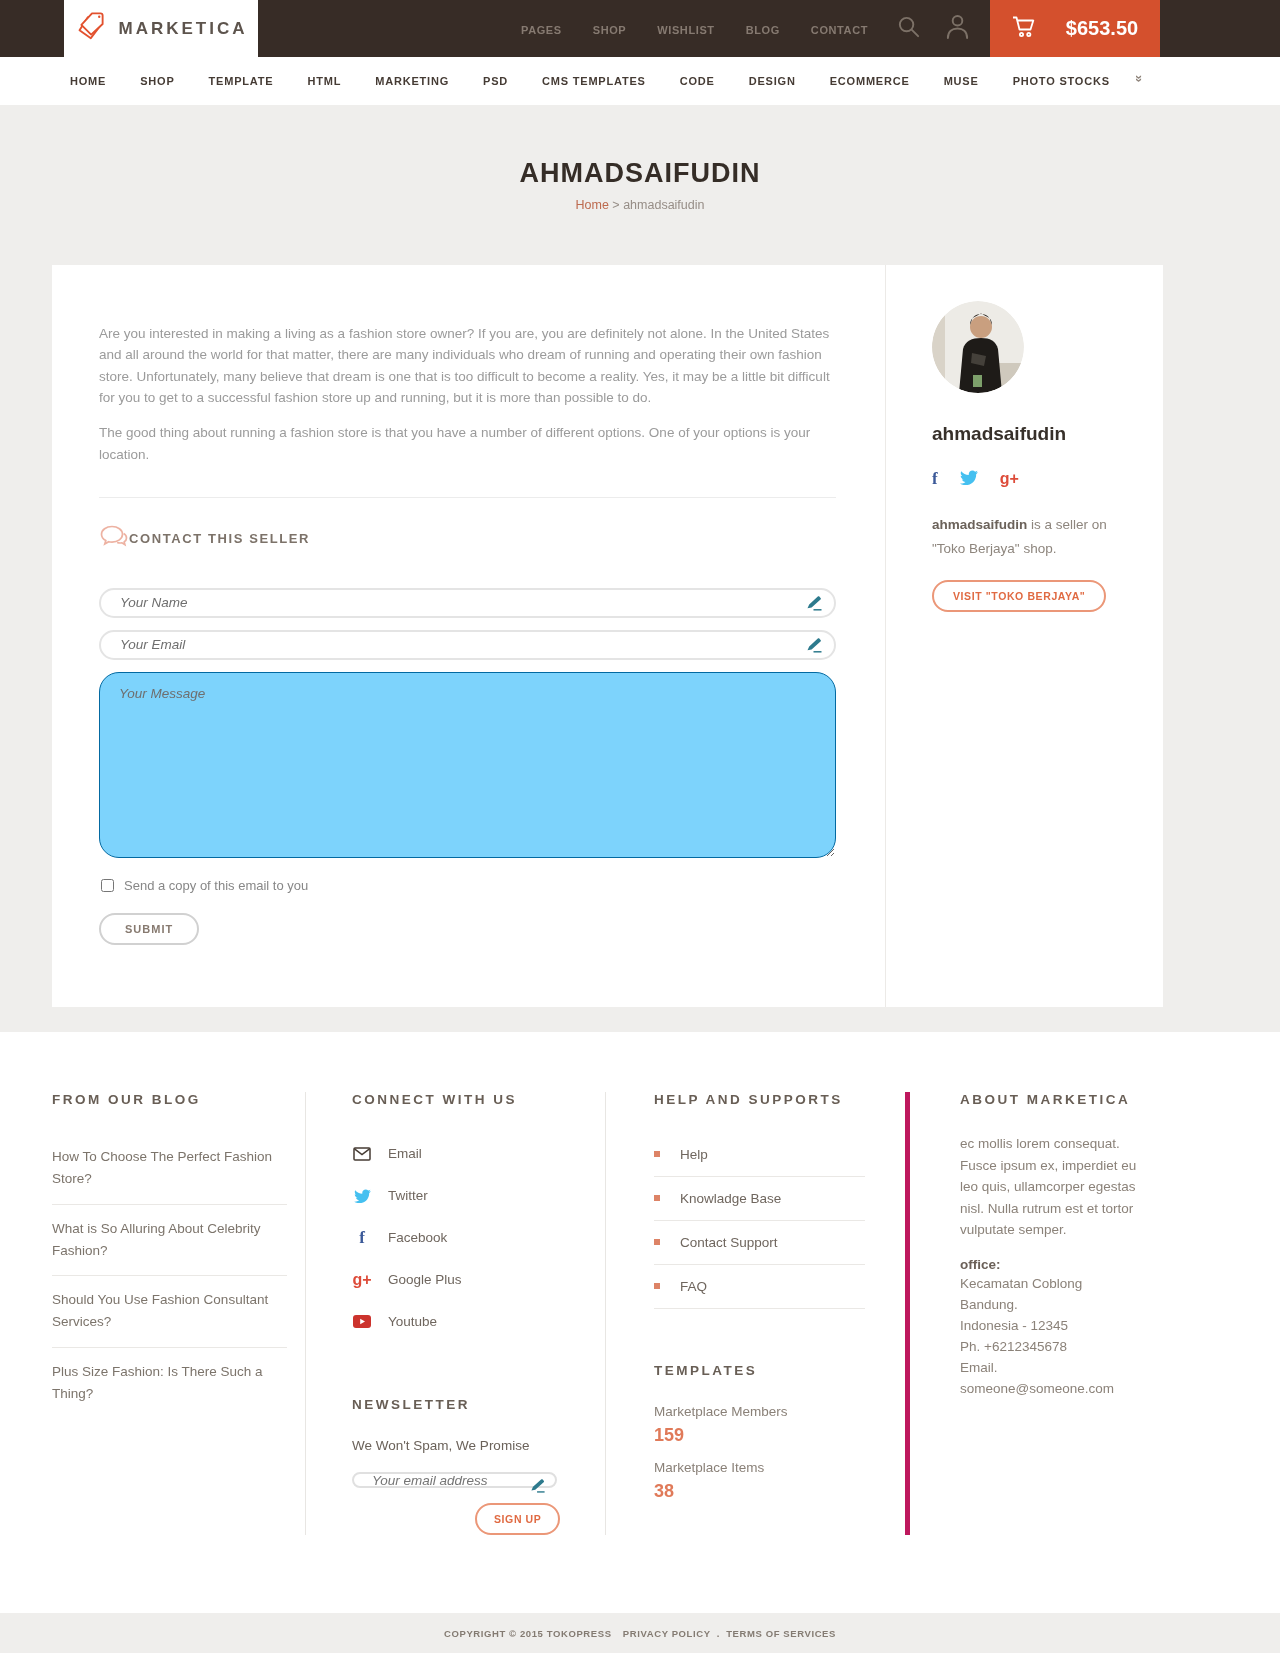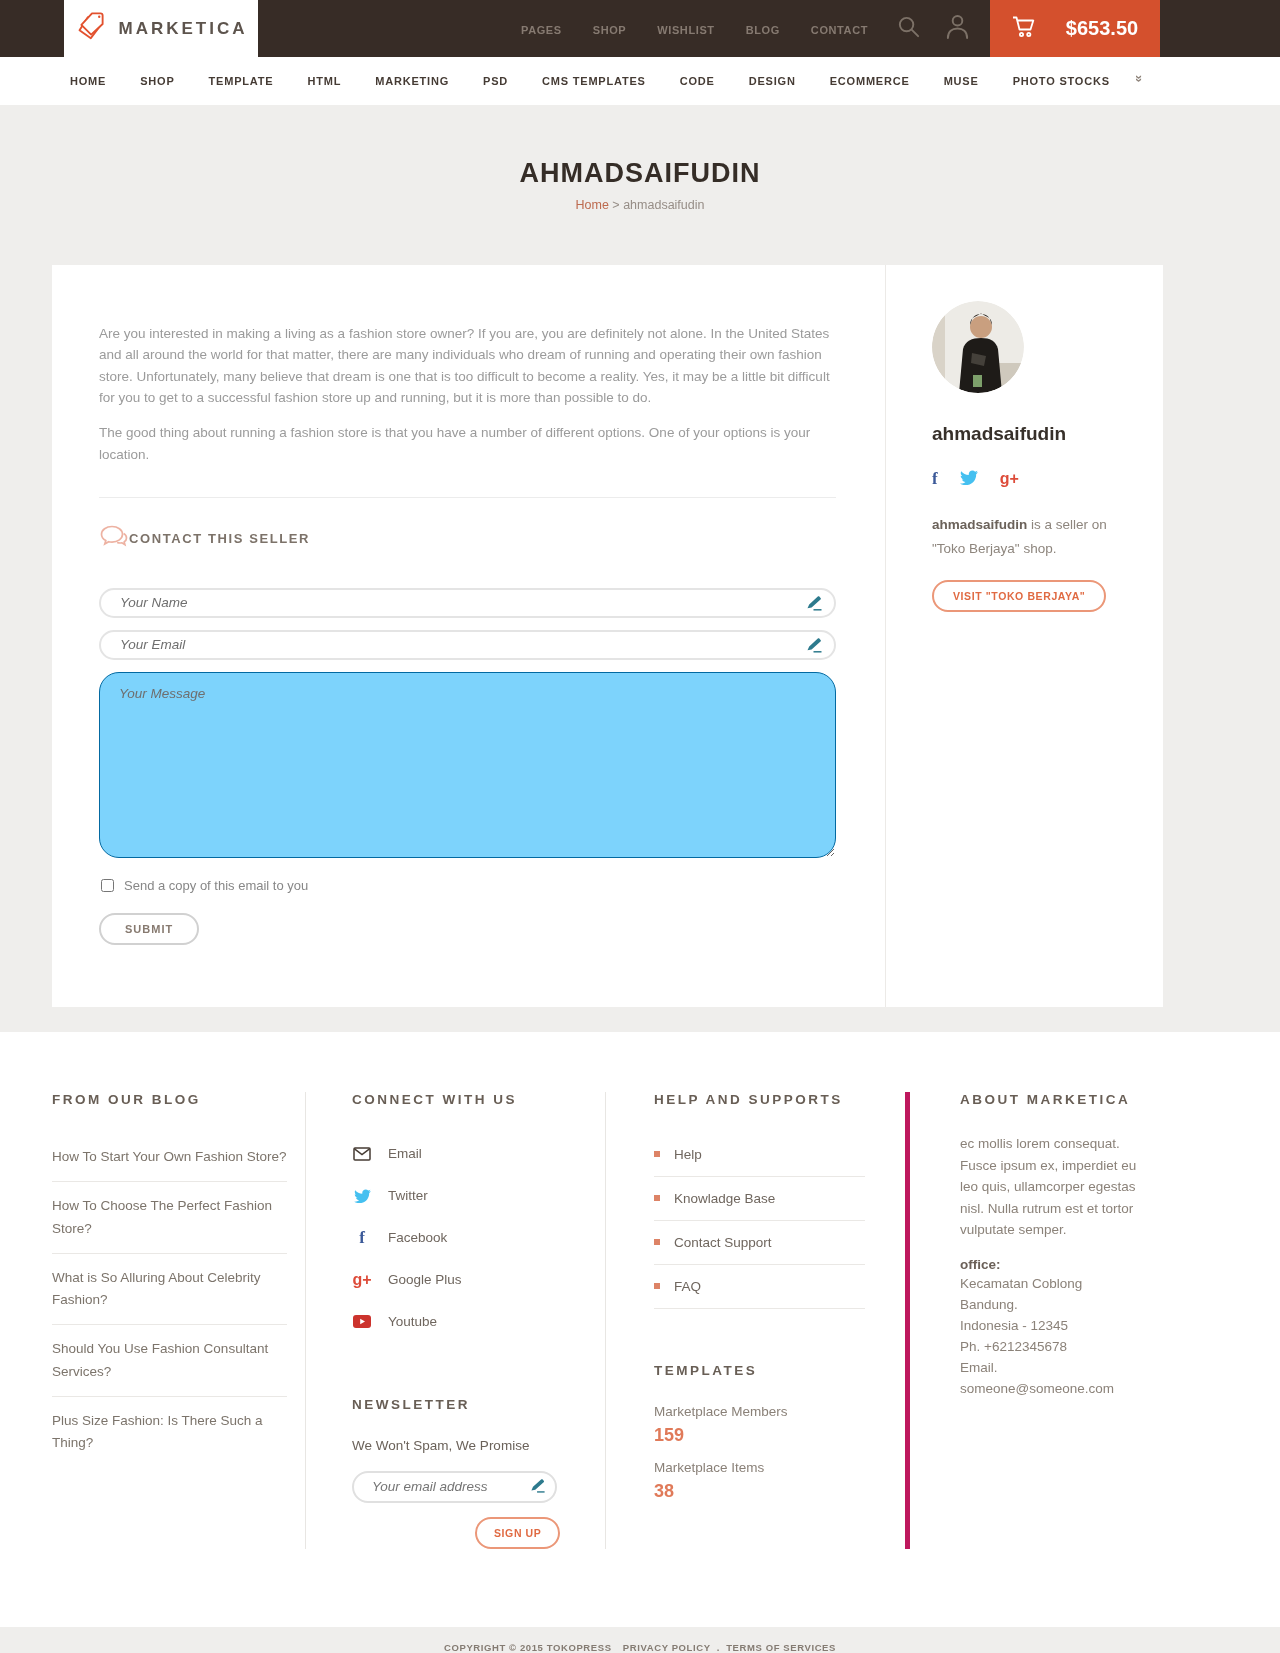--- a/index.html
+++ b/index.html
@@ -85,29 +85,29 @@
   .blog-list li:last-child { border-bottom:none; }
   .blog-list a { font-size:13.5px; line-height:1.65; color:#7c746b; }
 
   .connect-list { list-style:none; }
   .connect-list li { display:flex; align-items:center; gap:16px; height:42px; cursor:pointer; }
   .connect-list .cicon { width:20px; display:flex; justify-content:center; }
   .connect-list .clabel { font-size:13.5px; color:#6f665e; }
 
   .nl-tagline { font-size:13.5px; color:#6b625a; margin-bottom:18px; }
   .nl-field { position:relative; width:205px; }
-  .nl-input { width:100%; height:32px; border:2px solid #e0e0e0; border-radius:16px; background:#fff;
+  .nl-input { width:100%; height:16px; border:2px solid #e0e0e0; border-radius:16px; background:#fff;
               padding:0 36px 0 18px; font-family:inherit; font-size:13.5px; font-style:italic; color:#555; outline:none; }
   .nl-field .pencil { right:11px; }
   .signup-btn { display:block; margin:14px 0 0 123px; background:#fff; border:2px solid #eb9778; border-radius:16px;
                 padding:8px 17px; font-family:inherit; font-size:10.5px; font-weight:bold; letter-spacing:.6px;
                 color:#e06a42; cursor:pointer; }
 
   .help-list { list-style:none; }
-  .help-list li { display:flex; align-items:center; gap:14px; padding:14px 0; border-bottom:1px solid #eae8e5; cursor:pointer; }
+  .help-list li { display:flex; align-items:center; gap:20px; padding:14px 0; border-bottom:1px solid #eae8e5; cursor:pointer; }
   .sq-bullet { width:6px; height:6px; background:#dd8366; flex:0 0 auto; }
   .help-list a { font-size:13.5px; color:#6f665e; }
 
   .stat-label { font-size:13.5px; color:#8a8178; margin-top:14px; }
   .stat-value { font-size:18px; font-weight:bold; color:#e07a59; margin:6px 0 10px; }
 
   .about-text { font-size:13.5px; line-height:1.6; color:#8b8279; margin-bottom:16px; }
   .office-label { font-size:13.5px; font-weight:bold; color:#6b6058; margin-bottom:2px; }
   .addr-line { font-size:13.5px; line-height:1.55; color:#8b8279; }
 
@@ -271,21 +271,20 @@
     </p>
     <button class="visit-btn">VISIT "TOKO BERJAYA"</button>
   </aside>
 </section>
 
 <footer class="footer">
 
   <div class="fcol fcol1">
     <div class="fhead">FROM OUR BLOG</div>
     <ul class="blog-list">
-      <li><a>How To Start Your Own Fashion Store?</a></li>
       <li><a>How To Choose The Perfect Fashion Store?</a></li>
       <li><a>What is So Alluring About Celebrity Fashion?</a></li>
       <li><a>Should You Use Fashion Consultant Services?</a></li>
       <li><a>Plus Size Fashion: Is There Such a Thing?</a></li>
     </ul>
   </div>
 
   <div class="fcol fcol2">
     <div class="fhead">CONNECT WITH US</div>
     <ul class="connect-list">

